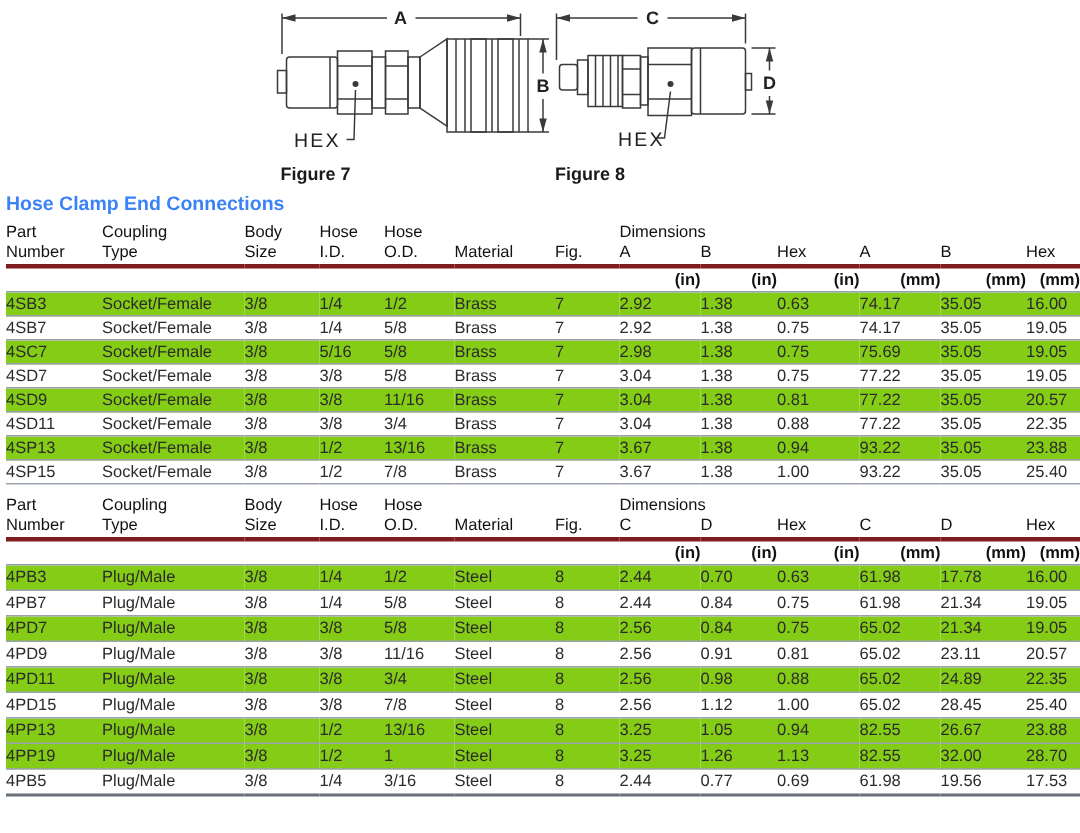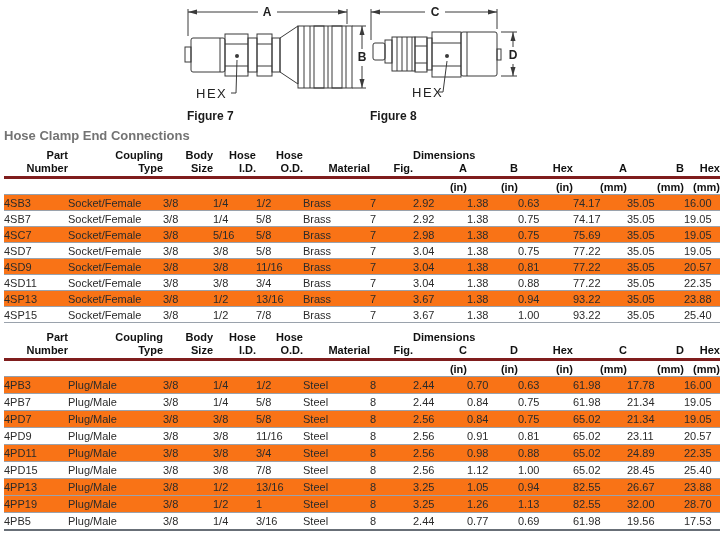--- a/index.html
+++ b/index.html
@@ -7,34 +7,34 @@
               font-family:"Liberation Sans", sans-serif; }
   .page { position:absolute; left:0; top:0; width:720px; height:555px; background:#fff; }
 
   .fig-svg { position:absolute; }
   .fig7 { left:110px; top:4px; }
   .fig8 { left:365px; top:4px; }
   .caption { position:absolute; font-size:12px; font-weight:bold; color:#1a1a1a; }
   .cap7 { left:187px; top:109px; }
   .cap8 { left:370px; top:109px; }
 
-  .title { position:absolute; left:4px; top:128px; font-size:13px; font-weight:bold; color:#737373; }
+  .title { position:absolute; left:4px; top:128px; font-size:13px; font-weight:bold; color:#3b82f6; }
 
   .tables { position:absolute; left:4px; top:149px; width:716px; }
   table { border-collapse:collapse; table-layout:fixed; width:716px; color:#2b2b2b; }
   th, td { text-align:left; padding:0; white-space:nowrap; overflow:visible; }
-  thead th { font-size:11px; font-weight:bold; color:#111; line-height:13px; vertical-align:bottom;text-align:right; }
+  thead th { font-size:11px; font-weight:normal; color:#111; line-height:13px; vertical-align:bottom; }
   thead tr.h2 th { border-bottom:3px solid #7f1d1d; padding-bottom:1px; }
   tr.units td { font-size:11px; font-weight:bold; color:#111; height:17px; vertical-align:middle;
                 border-bottom:1px solid #93a0ae;text-align:right; }
   tbody td { font-size:11px; height:16px; vertical-align:middle; border-bottom:1px solid #9aa2ac; }
   table.t2 { margin-top:8px; }
   table.t2 tbody td { height:17px; }
   table.t2 tbody tr:last-child td { border-bottom:2px solid #686f77; }
-  tbody tr.alt { background:#f97316; }
+  tbody tr.alt { background:#84cc16; }
 
   svg line, svg rect, svg polygon.o, svg polyline { stroke:#3a3a3a; stroke-width:1; fill:none; }
   svg polygon.a { fill:#3a3a3a; stroke:none; }
   svg circle { fill:#3a3a3a; }
   svg text { fill:#222; font-family:"Liberation Sans", sans-serif; }
   text.dim { font-size:12px; font-weight:bold; }
   text.hex { font-size:13px; letter-spacing:1.5px; font-weight:500; }
 </style>
 </head>
 <body>

